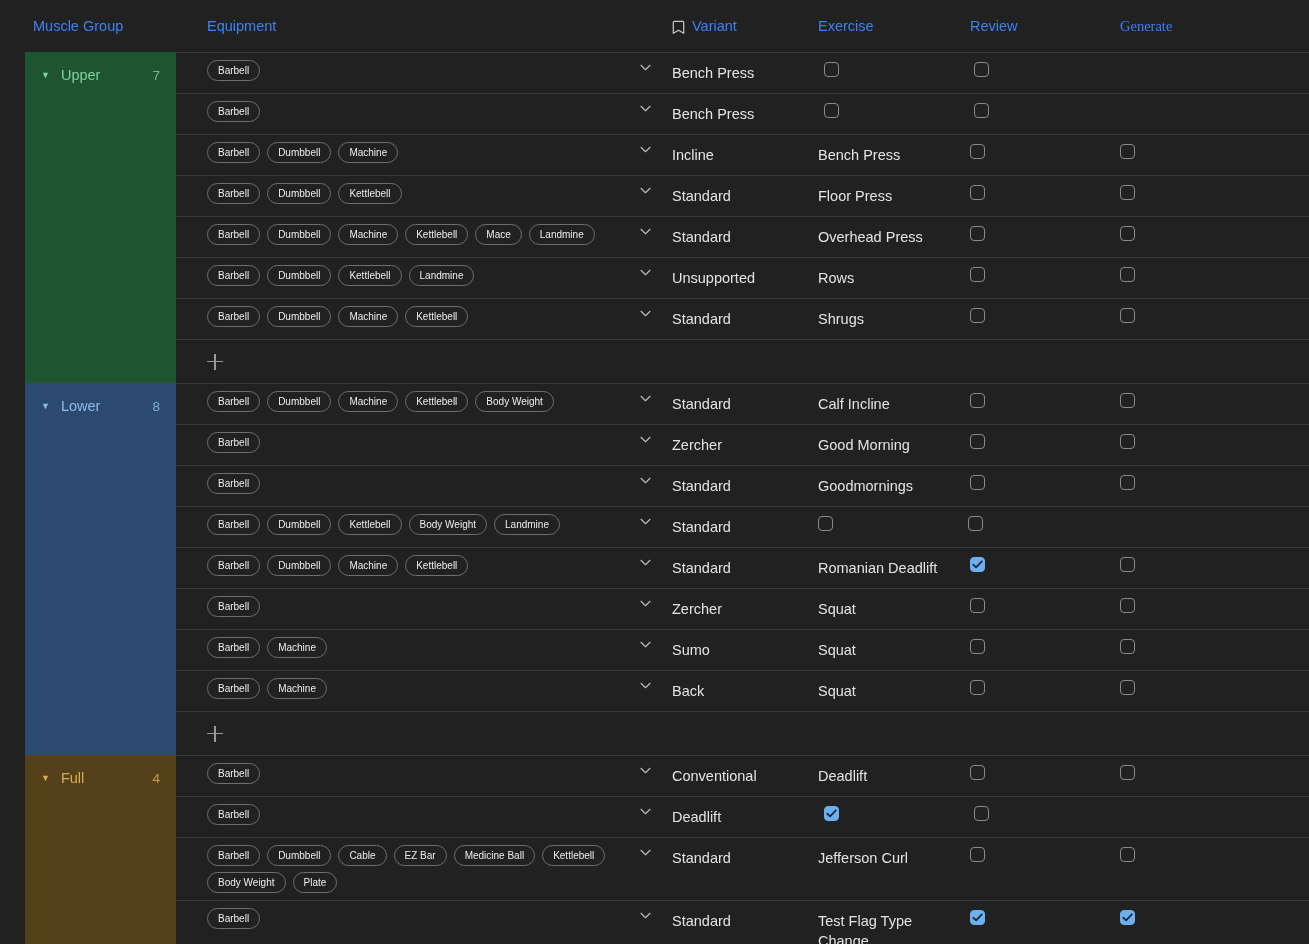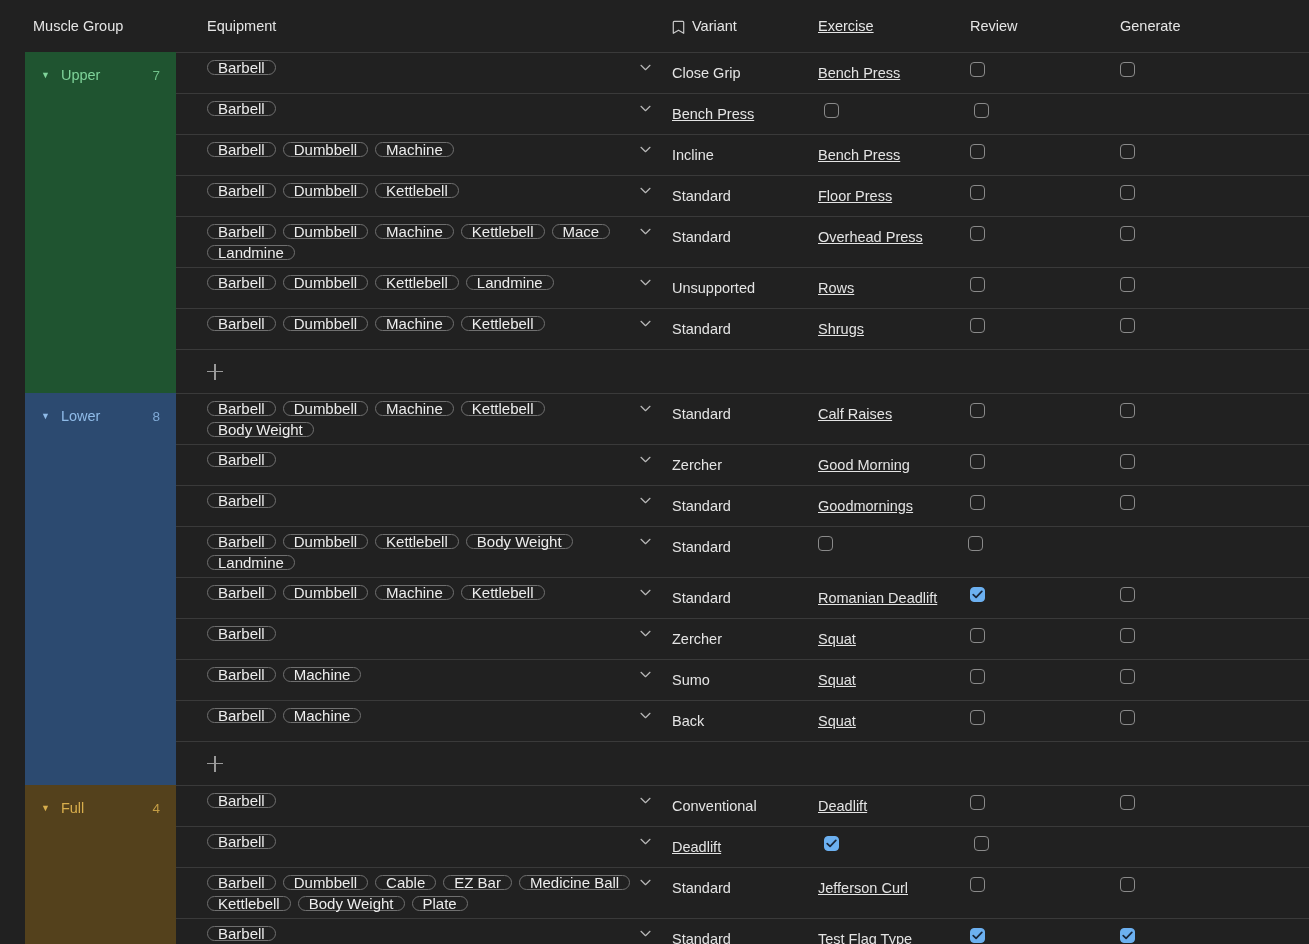--- a/index.html
+++ b/index.html
@@ -21,33 +21,33 @@
     width: 1309px;
     height: 944px;
     background: #212121;
   }
 
   
   .col-group    { width: 151px; flex: 0 0 151px; }
   .col-equip    { width: 464px; flex: 0 0 464px; text-align: right; }
   .col-chev     { width: 30px;  flex: 0 0 30px; }
   .col-variant  { width: 146px; flex: 0 0 146px; }
-  .col-exercise { width: 152px; flex: 0 0 152px; text-decoration: underline; }
+  .col-exercise { width: 152px; flex: 0 0 152px; }
   .col-review   { width: 150px; flex: 0 0 150px; }
-  .col-generate { width: 150px; flex: 0 0 150px; }
+  .col-generate { width: 150px; flex: 0 0 150px; font-family: Liberation Serif, serif; }
 
   
   .header {
     display: flex;
     align-items: center;
     height: 52px;
     padding-left: 25px;
     box-sizing: border-box;
     font-size: 14.5px;
-    color: #e5e5e5;
+    color: #3b82f6;
   }
   .header > div { display: flex; align-items: center; }
   .header .col-group    { padding-left: 8px; box-sizing: border-box; }
   .header .col-equip    { padding-left: 31px; box-sizing: border-box; }
   .header .col-variant  { padding-left: 2px; box-sizing: border-box; }
   .header .col-exercise { padding-left: 2px; box-sizing: border-box; }
   .header .col-review   { padding-left: 2px; box-sizing: border-box; }
   .header .col-generate { padding-left: 2px; box-sizing: border-box; }
 
   .bookmark-icon {
@@ -131,25 +131,25 @@
   .row .col-generate {
     padding: 9px 0 9px 2px;
     box-sizing: border-box;
     display: flex;
     align-items: flex-start;
   }
 
   .pill {
     display: inline-flex;
     align-items: center;
-    height: 15px;
+    height: 21px;
     padding: 0 10px;
     border: 1px solid #6f6f6f;
     border-radius: 11px;
-    font-size: 15px;
+    font-size: 10px;
     color: #ededed;
     white-space: nowrap;
     box-sizing: border-box;
     background: transparent;
   }
 
   .chev {
     width: 11px;
     height: 7px;
     display: block;
@@ -241,21 +241,20 @@
             <div class="col-equip">
               <span class="pill">Barbell</span>
             </div>
             <div class="col-chev">
               <span>
                 <svg class="chev" viewBox="0 0 11 7" fill="none" xmlns="http://www.w3.org/2000/svg">
                   <path d="M1 1.3 5.5 5.7 10 1.3" stroke="#b8b8b8" stroke-width="1.2" stroke-linecap="round" stroke-linejoin="round"></path>
                 </svg>
               </span>
             </div>
-            <div class="col-variant">Close Grip</div>
             <div class="col-exercise">Bench Press</div>
             <div class="col-review">
               <span class="cbox"></span>
             </div>
             <div class="col-generate">
               <span class="cbox"></span>
             </div>
           </div>
           <div class="row">
             <div class="col-equip">
@@ -414,21 +413,21 @@
               <span class="pill">Body Weight</span>
             </div>
             <div class="col-chev">
               <span>
                 <svg class="chev" viewBox="0 0 11 7" fill="none" xmlns="http://www.w3.org/2000/svg">
                   <path d="M1 1.3 5.5 5.7 10 1.3" stroke="#b8b8b8" stroke-width="1.2" stroke-linecap="round" stroke-linejoin="round"></path>
                 </svg>
               </span>
             </div>
             <div class="col-variant">Standard</div>
-            <div class="col-exercise">Calf Raises</div>
+            <div class="col-exercise">Calf Incline</div>
             <div class="col-review">
               <span class="cbox"></span>
             </div>
             <div class="col-generate">
               <span class="cbox"></span>
             </div>
           </div>
           <div class="row">
             <div class="col-equip">
               <span class="pill">Barbell</span>

